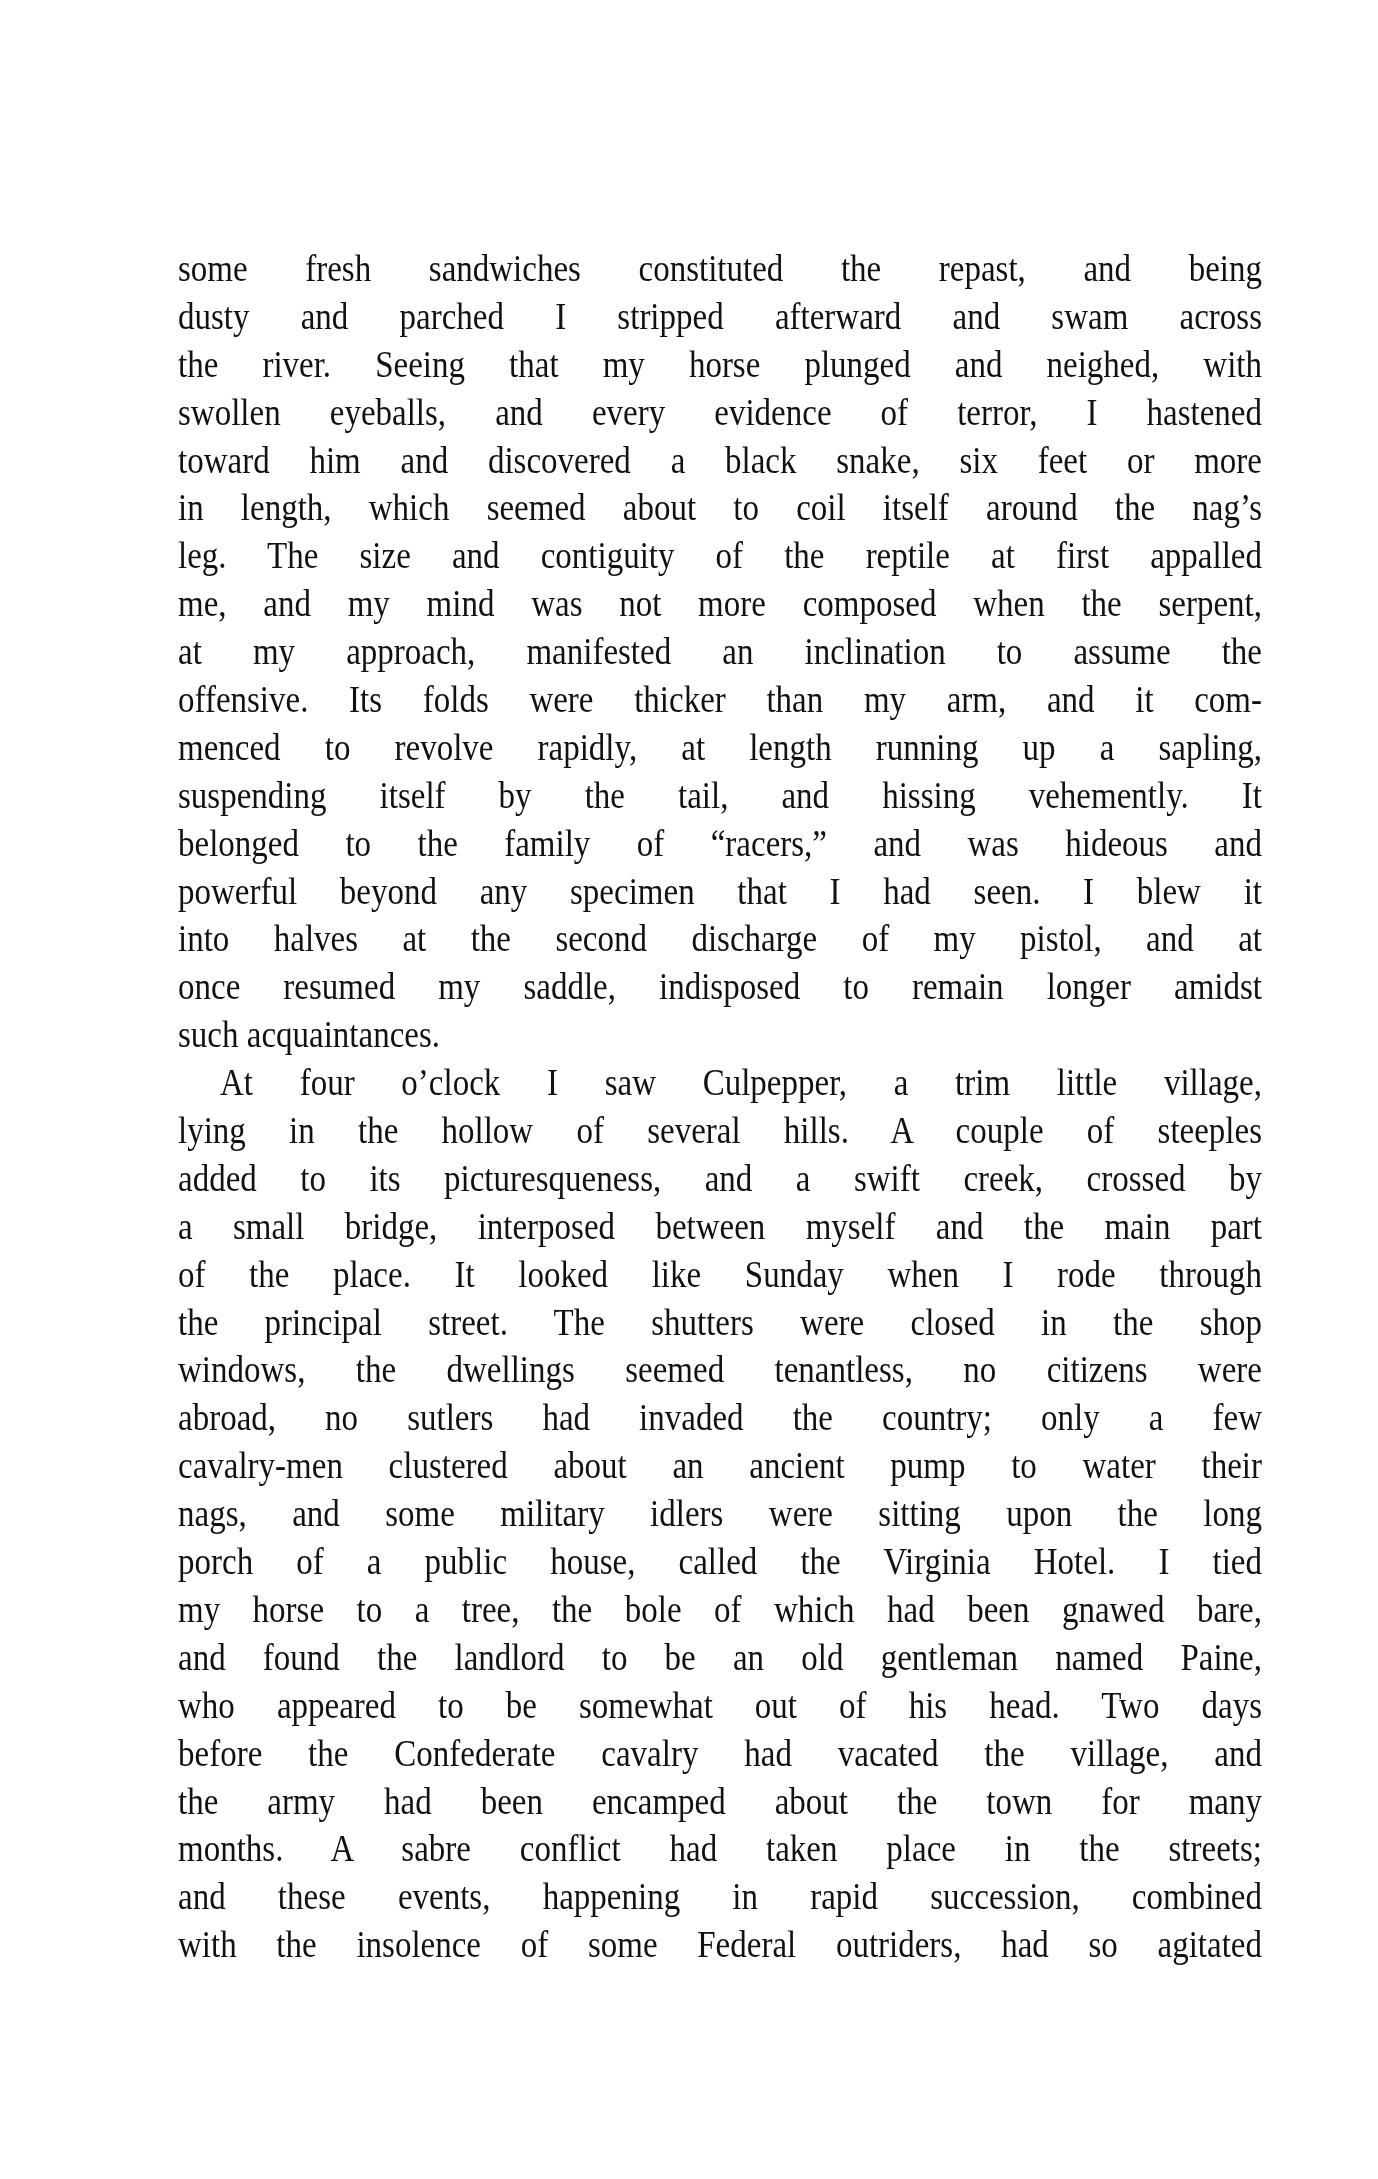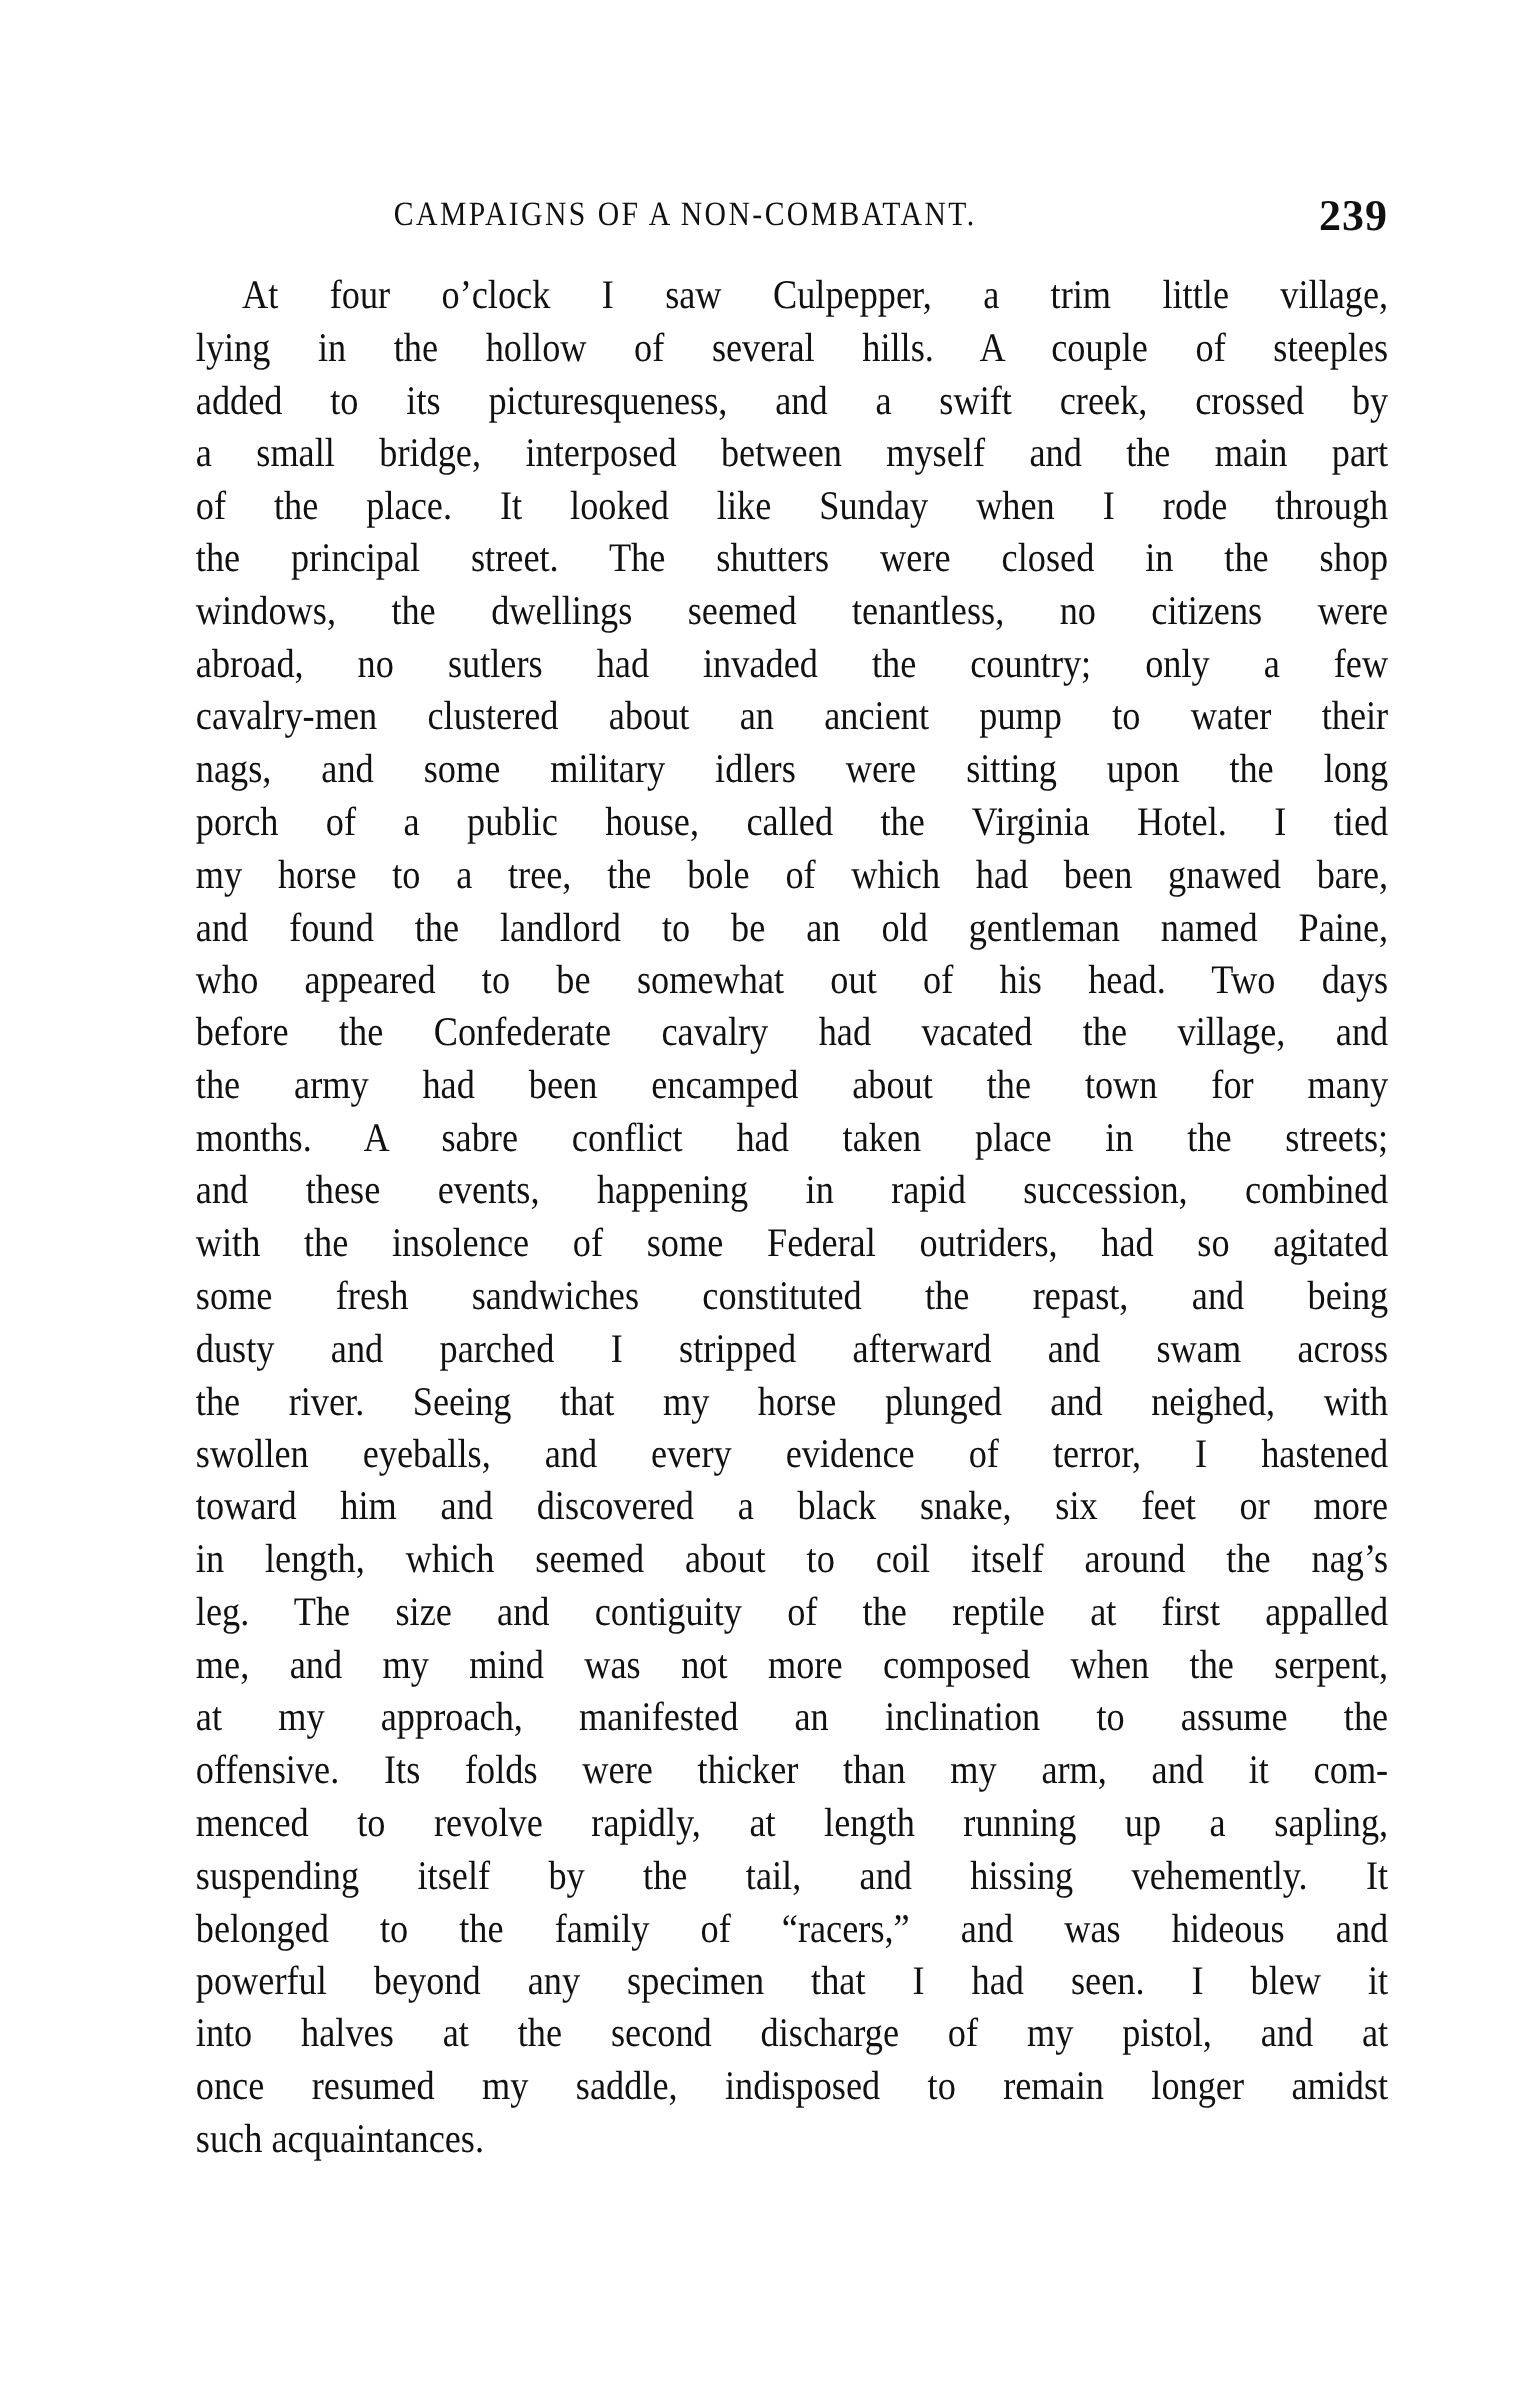--- a/index.html
+++ b/index.html
@@ -72,26 +72,42 @@
       text-align-last: left;
     }
     .line.indent {
       padding-left: 42px;
     }
   </style>
 </head>
 <body>
 
 <div class="page">
-  <div class="running-head">
-    <span class="running-title">Campaigns of a Non-Combatant.</span>
-    <span class="page-number">239</span>
-  </div>
 
   <div class="body-text">
+
+    <div class="paragraph">
+      <span class="line">some fresh sandwiches constituted the repast, and being</span>
+      <span class="line">dusty and parched I stripped afterward and swam across</span>
+      <span class="line">the river.  Seeing that my horse plunged and neighed, with</span>
+      <span class="line">swollen eyeballs, and every evidence of terror, I hastened</span>
+      <span class="line">toward him and discovered a black snake, six feet or more</span>
+      <span class="line">in length, which seemed about to coil itself around the nag’s</span>
+      <span class="line">leg.  The size and contiguity of the reptile at first appalled</span>
+      <span class="line">me, and my mind was not more composed when the serpent,</span>
+      <span class="line">at my approach, manifested an inclination to assume the</span>
+      <span class="line">offensive.  Its folds were thicker than my arm, and it com-</span>
+      <span class="line">menced to revolve rapidly, at length running up a sapling,</span>
+      <span class="line">suspending itself by the tail, and hissing vehemently.  It</span>
+      <span class="line">belonged to the family of “racers,” and was hideous and</span>
+      <span class="line">powerful beyond any specimen that I had seen.  I blew it</span>
+      <span class="line">into halves at the second discharge of my pistol, and at</span>
+      <span class="line">once resumed my saddle, indisposed to remain longer amidst</span>
+      <span class="line last">such acquaintances.</span>
+    </div>
 
     <div class="paragraph">
       <span class="line indent">At four o’clock I saw Culpepper, a trim little village,</span>
       <span class="line">lying in the hollow of several hills.  A couple of steeples</span>
       <span class="line">added to its picturesqueness, and a swift creek, crossed by</span>
       <span class="line">a small bridge, interposed between myself and the main part</span>
       <span class="line">of the place.  It looked like Sunday when I rode through</span>
       <span class="line">the principal street.  The shutters were closed in the shop</span>
       <span class="line">windows, the dwellings seemed tenantless, no citizens were</span>
       <span class="line">abroad, no sutlers had invaded the country; only a few</span>
@@ -100,34 +116,14 @@
       <span class="line">porch of a public house, called the Virginia Hotel.  I tied</span>
       <span class="line">my horse to a tree, the bole of which had been gnawed bare,</span>
       <span class="line">and found the landlord to be an old gentleman named Paine,</span>
       <span class="line">who appeared to be somewhat out of his head.  Two days</span>
       <span class="line">before the Confederate cavalry had vacated the village, and</span>
       <span class="line">the army had been encamped about the town for many</span>
       <span class="line">months.  A sabre conflict had taken place in the streets;</span>
       <span class="line">and these events, happening in rapid succession, combined</span>
       <span class="line">with the insolence of some Federal outriders, had so agitated</span>
     </div>
-
-    <div class="paragraph">
-      <span class="line">some fresh sandwiches constituted the repast, and being</span>
-      <span class="line">dusty and parched I stripped afterward and swam across</span>
-      <span class="line">the river.  Seeing that my horse plunged and neighed, with</span>
-      <span class="line">swollen eyeballs, and every evidence of terror, I hastened</span>
-      <span class="line">toward him and discovered a black snake, six feet or more</span>
-      <span class="line">in length, which seemed about to coil itself around the nag’s</span>
-      <span class="line">leg.  The size and contiguity of the reptile at first appalled</span>
-      <span class="line">me, and my mind was not more composed when the serpent,</span>
-      <span class="line">at my approach, manifested an inclination to assume the</span>
-      <span class="line">offensive.  Its folds were thicker than my arm, and it com-</span>
-      <span class="line">menced to revolve rapidly, at length running up a sapling,</span>
-      <span class="line">suspending itself by the tail, and hissing vehemently.  It</span>
-      <span class="line">belonged to the family of “racers,” and was hideous and</span>
-      <span class="line">powerful beyond any specimen that I had seen.  I blew it</span>
-      <span class="line">into halves at the second discharge of my pistol, and at</span>
-      <span class="line">once resumed my saddle, indisposed to remain longer amidst</span>
-      <span class="line last">such acquaintances.</span>
-    </div>
   </div>
 </div>
 
 </body></html>

